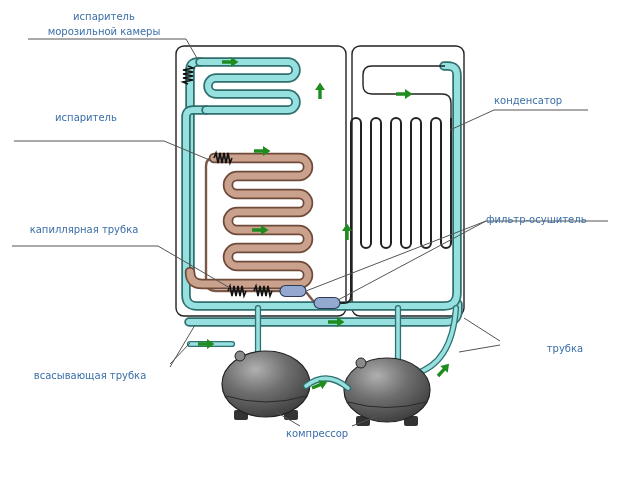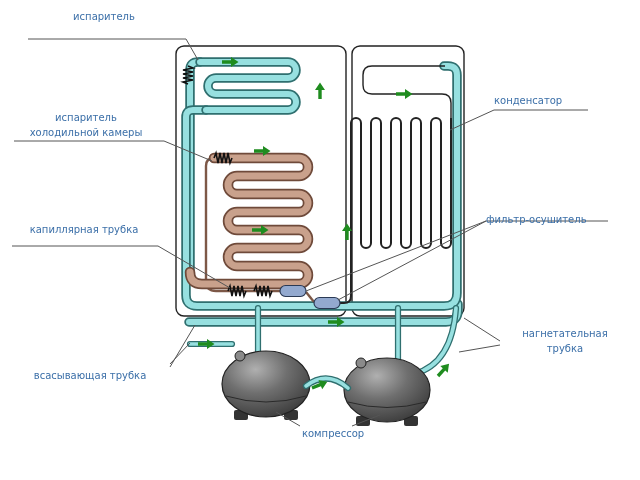--- a/index.html
+++ b/index.html
@@ -148,43 +148,43 @@
     <polyline points="588,110 494,110 450,130"></polyline>
     <polyline points="608,221 486,221 338,300"></polyline>
     <polyline points="486,221 306,291"></polyline>
     <polyline points="500,341 464,318"></polyline>
     <polyline points="500,345 459,352"></polyline>
   </g>
 </svg>
 
 <div class="lbl" style="left:18px;top:9px;width:172px;">
   <span>испаритель</span><br>
+  <span>морозильной камеры</span>
 </div>
 
 <div class="lbl" style="left:4px;top:110px;width:164px;">
   <span>испаритель</span><br>
-  <span>холодильной камеры</span>
 </div>
 
 <div class="lbl" style="left:4px;top:222px;width:160px;">
   <span>капиллярная трубка</span>
 </div>
 
 <div class="lbl" style="left:8px;top:368px;width:164px;">
   <span>всасывающая трубка</span>
 </div>
 
-<div class="lbl" style="left:274px;top:426px;width:118px;">
+<div class="lbl" style="left:258px;top:426px;width:118px;">
   <span>компрессор</span>
 </div>
 
 <div class="lbl alignleft" style="left:494px;top:93px;width:140px;">
   <span>конденсатор</span>
 </div>
 
 <div class="lbl alignleft" style="left:486px;top:212px;width:150px;">
   <span>фильтр-осушитель</span>
 </div>
 
 <div class="lbl" style="left:498px;top:326px;width:134px;">
-  <span>нагнетательная</span><br>
+  <br>
   <span>трубка</span>
 </div>
 
 </body></html>

